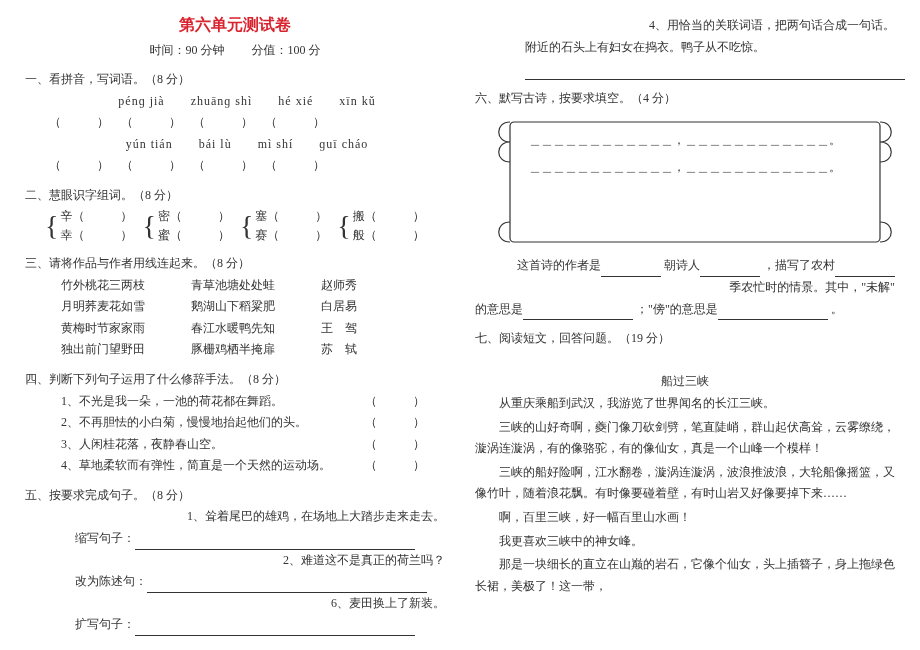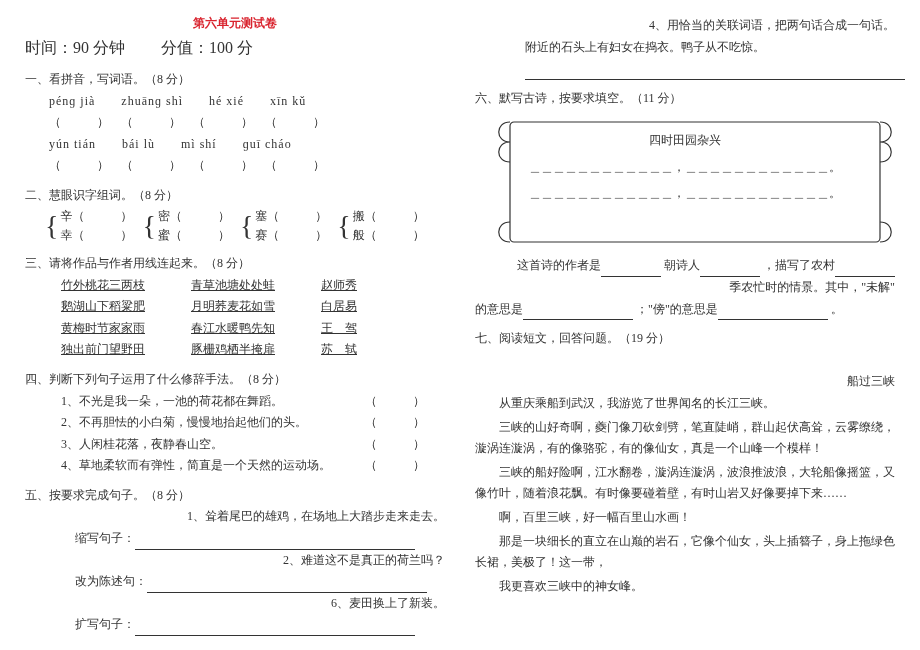--- a/index.html
+++ b/index.html
@@ -18,45 +18,45 @@
       padding: 15px 25px;
     }
     .col {
       flex: 1;
       min-width: 0;
     }
     .title {
       text-align: center;
       color: #d9232e;
       font-weight: bold;
+      font-size: 16px;
+      margin-bottom: 6px;
+    }
+    .subtitle {
+      text-align: center;
       font-size: 12px;
-      margin-bottom: 6px;
-    }
-    .subtitle {
-      text-align: left;
-      font-size: 16px;
       margin-bottom: 10px;
     }
     .sec { margin-bottom: 8px; line-height: 1.8; }
-    .pinyin { letter-spacing: 1px; padding-left: 24px; }
+    .pinyin { letter-spacing: 1px; padding-left: 24px; text-align: center; }
     .parens { padding-left: 24px; }
     .brace-row {
       display: flex;
       align-items: center;
       padding-left: 20px;
       gap: 10px;
     }
     .brace-group { display: flex; align-items: center; }
     .brace {
       font-size: 28px;
       line-height: 28px;
       margin-right: 2px;
     }
     .pair { display: flex; flex-direction: column; line-height: 1.6; }
-    .match-row { display: flex; padding-left: 36px; text-decoration: underline; }
+    .match-row { display: flex; padding-left: 36px; }
     .match-row span:nth-child(1) { width: 130px; }
     .match-row span:nth-child(2) { width: 130px; }
     .match-row span:nth-child(3) { width: 80px; }
     .q-item { padding-left: 36px; display: flex; justify-content: space-between; align-items: center; }
     .q-item .paren { padding-right: 20px; }
     .ind { padding-left: 36px; text-align: right; }
     .ind2 { padding-left: 50px; }
     .uline {
       display: inline-block;
       border-bottom: 1px solid #333;
@@ -73,21 +73,21 @@
       position: relative;
     }
     .scroll svg { display: block; }
     .scroll-content {
       position: absolute;
       top: 10px; left: 40px; right: 40px;
       text-align: center;
       line-height: 2.2;
     }
     .passage p { text-indent: 2em; line-height: 1.8; margin-bottom: 2px; }
-    .center { text-align: right; }
+    .center { text-align: center; }
   </style>
 </head>
 <body>
 
 <div class="page">
   <div class="col">
     <div class="title">第六单元测试卷</div>
     <div class="subtitle">
       <span>时间：90 分钟</span>　　
       <span>分值：100 分</span>
@@ -136,22 +136,22 @@
     </div>
 
     <div class="sec">
       <div>三、请将作品与作者用线连起来。（8 分）</div>
       <div class="match-row">
           <span>竹外桃花三两枝</span>
           <span>青草池塘处处蛙</span>
           <span>赵师秀</span>
         </div>
       <div class="match-row">
+          <span>月明荞麦花如雪</span>
           <span>鹅湖山下稻粱肥</span>
-          <span>月明荞麦花如雪</span>
           <span>白居易</span>
         </div>
       <div class="match-row">
           <span>黄梅时节家家雨</span>
           <span>春江水暖鸭先知</span>
           <span>王　驾</span>
         </div>
       <div class="match-row">
           <span>独出前门望野田</span>
           <span>豚栅鸡栖半掩扉</span>
@@ -191,30 +191,29 @@
   </div>
 
   <div class="col">
     <div class="sec">
       <div class="ind">4、用恰当的关联词语，把两句话合成一句话。</div>
       <div class="ind2">附近的石头上有妇女在捣衣。鸭子从不吃惊。</div>
       <div class="ind2"><span class="uline xlong"></span></div>
     </div>
 
     <div class="sec">
-      <div>六、默写古诗，按要求填空。（11 分）</div>
+      <div>六、默写古诗，按要求填空。（4 分）</div>
       <div class="scroll-wrap">
         <div class="scroll">
           <svg width="420" height="130" viewBox="0 0 420 130">
             <rect x="25" y="5" width="370" height="120" rx="4" fill="#fff" stroke="#333" stroke-width="1.2"></rect>
             <path d="M25,5 C10,5 10,25 25,25 C10,25 10,45 25,45 M25,125 C10,125 10,105 25,105" fill="none" stroke="#333" stroke-width="1.2"></path>
             <path d="M395,5 C410,5 410,25 395,25 C410,25 410,45 395,45 M395,125 C410,125 410,105 395,105" fill="none" stroke="#333" stroke-width="1.2"></path>
           </svg>
           <div class="scroll-content">
-            <div>四时田园杂兴</div>
             <div>＿＿＿＿＿＿＿＿＿＿＿＿，＿＿＿＿＿＿＿＿＿＿＿＿。</div>
             <div>＿＿＿＿＿＿＿＿＿＿＿＿，＿＿＿＿＿＿＿＿＿＿＿＿。</div>
           </div>
         </div>
       </div>
       <div class="ind">
         <span>这首诗的作者是</span><span class="uline"></span>
         <span>朝诗人</span><span class="uline"></span>
         <span>，描写了农村</span><span class="uline"></span>
         <span>季农忙时的情景。其中，"未解"</span>
@@ -228,18 +227,18 @@
 
     <div class="sec">
       <div>七、阅读短文，回答问题。（19 分）</div>
       <br>
       <div class="center">船过三峡</div>
       <div class="passage">
         <p>从重庆乘船到武汉，我游览了世界闻名的长江三峡。</p>
         <p>三峡的山好奇啊，夔门像刀砍剑劈，笔直陡峭，群山起伏高耸，云雾缭绕，漩涡连漩涡，有的像骆驼，有的像仙女，真是一个山峰一个模样！</p>
         <p>三峡的船好险啊，江水翻卷，漩涡连漩涡，波浪推波浪，大轮船像摇篮，又像竹叶，随着浪花飘。有时像要碰着壁，有时山岩又好像要掉下来……</p>
         <p>啊，百里三峡，好一幅百里山水画！</p>
+        <p>我更喜欢三峡中的神女峰。</p>
         <p>那是一块细长的直立在山巅的岩石，它像个仙女，头上插簪子，身上拖绿色长裙，美极了！这一带，</p>
-        <p>我更喜欢三峡中的神女峰。</p>
       </div>
     </div>
   </div>
 </div>
 
 </body></html>

